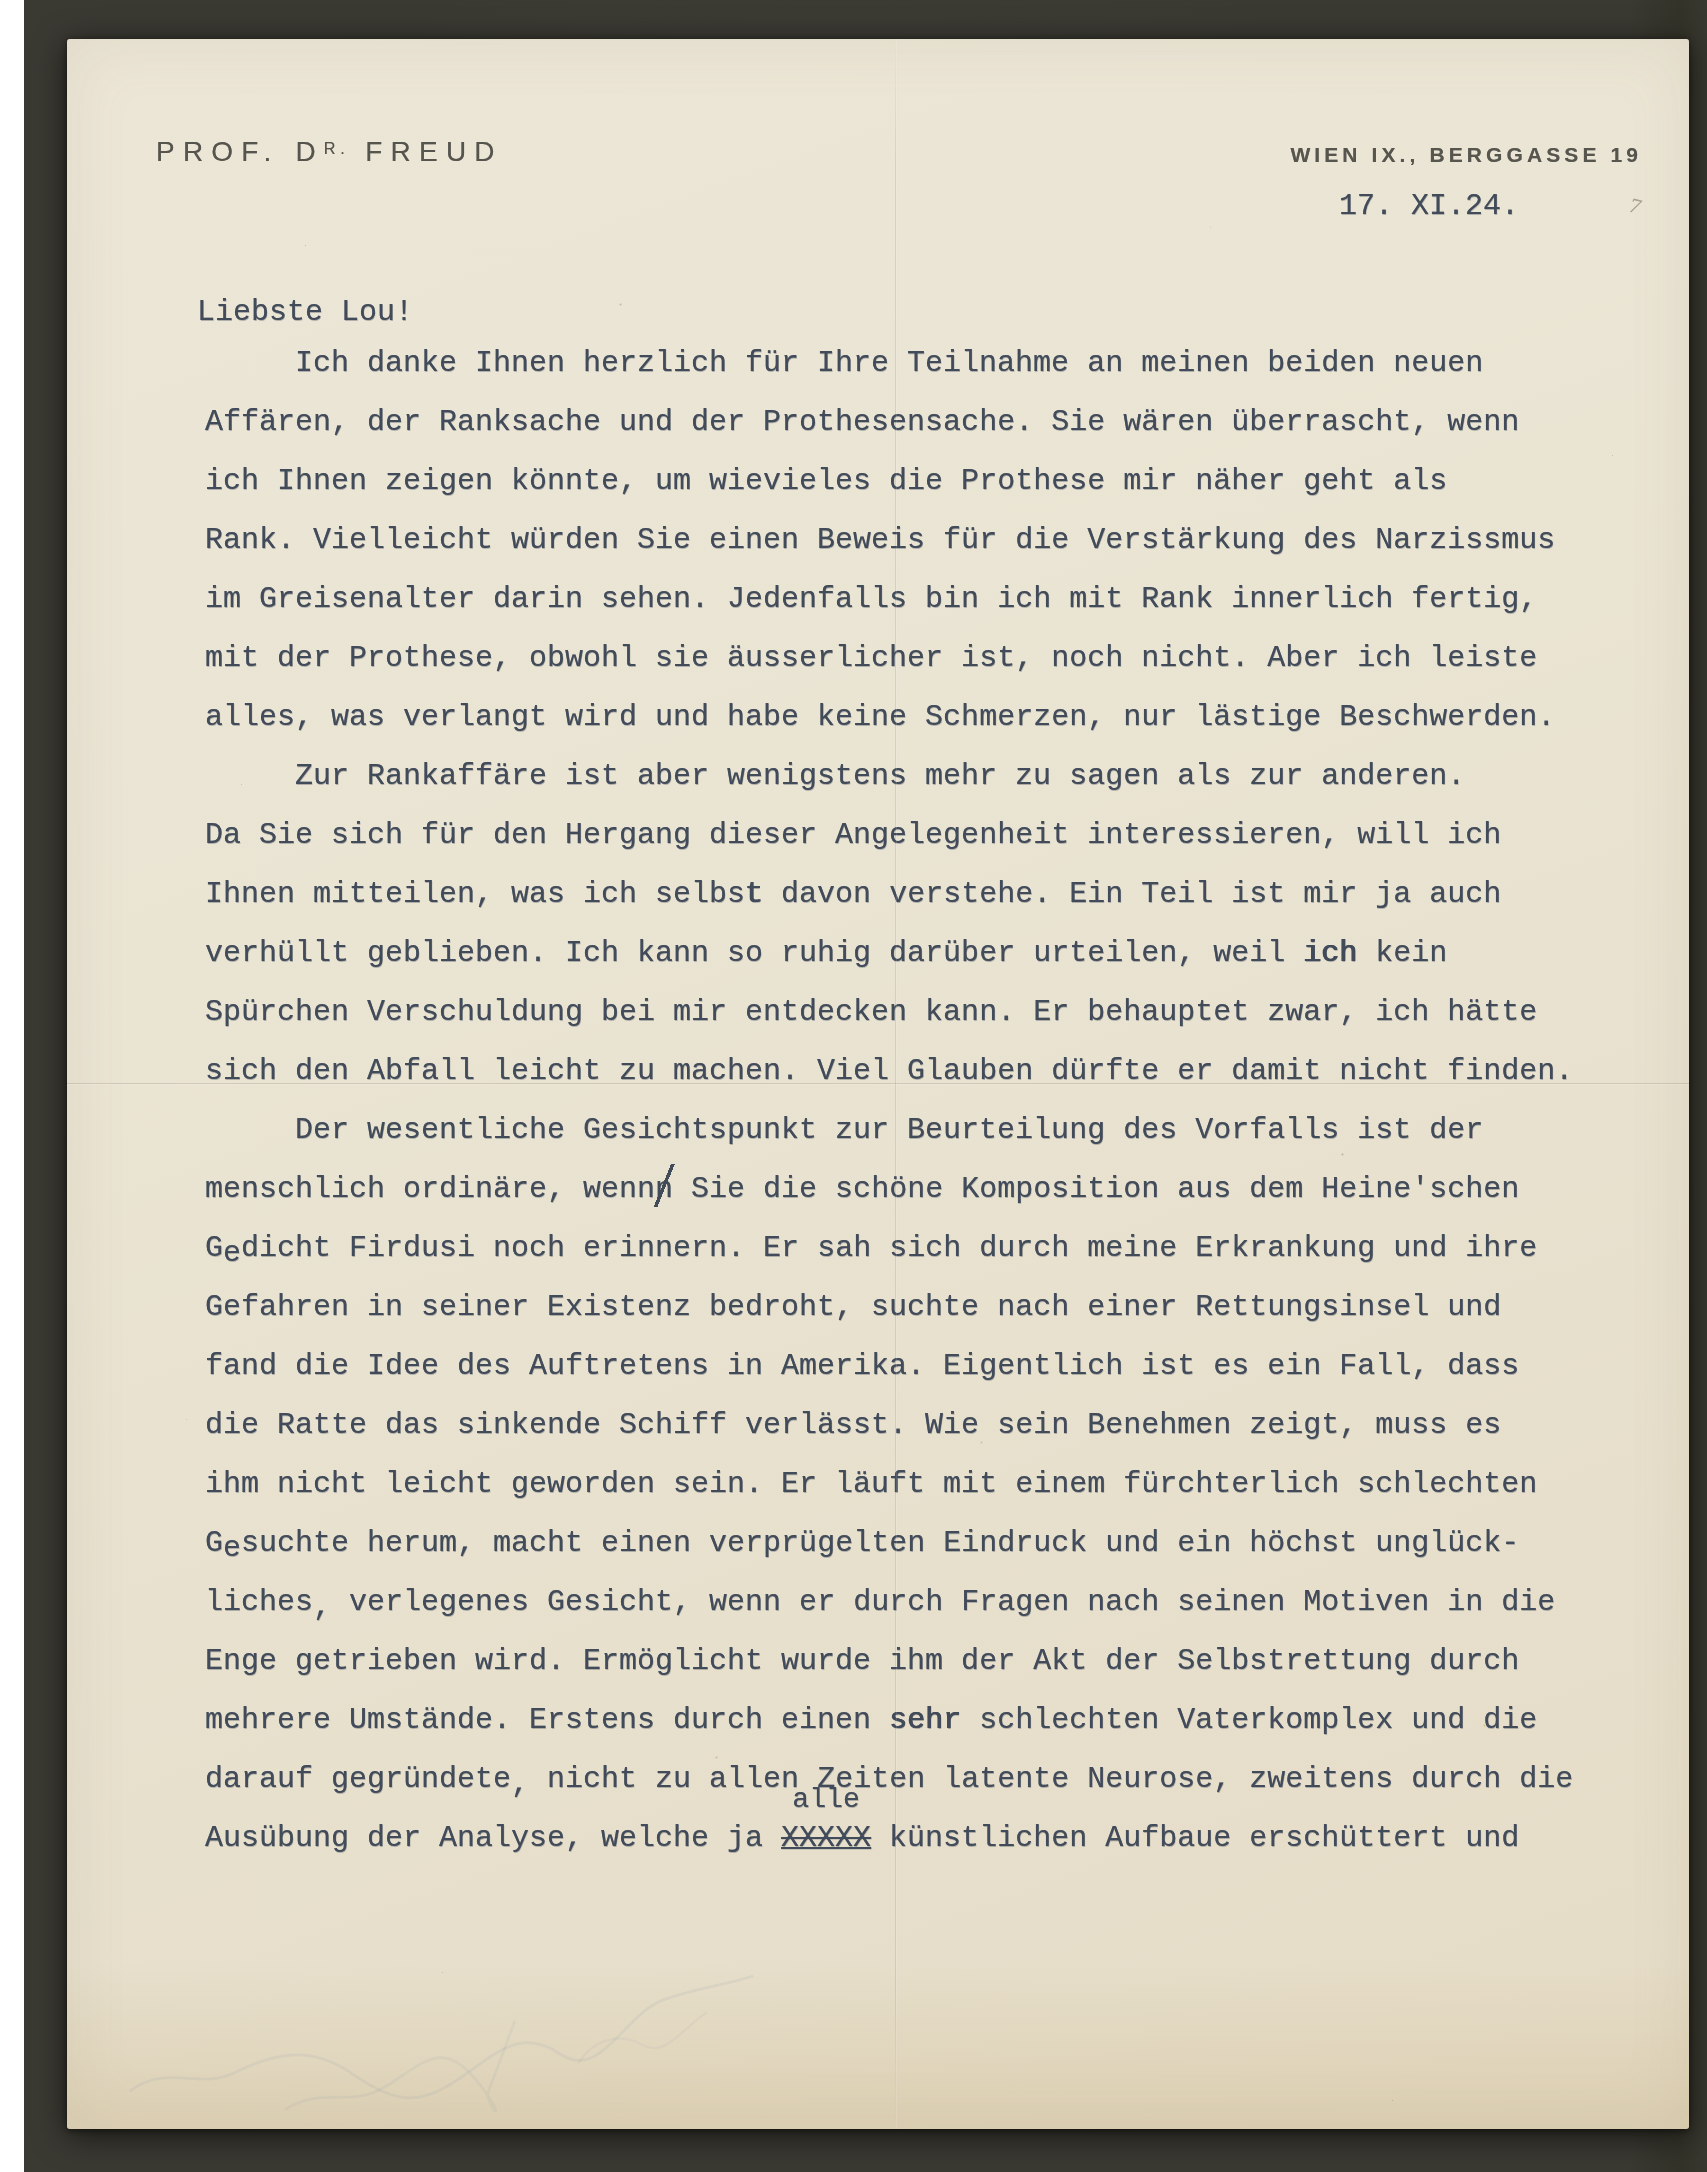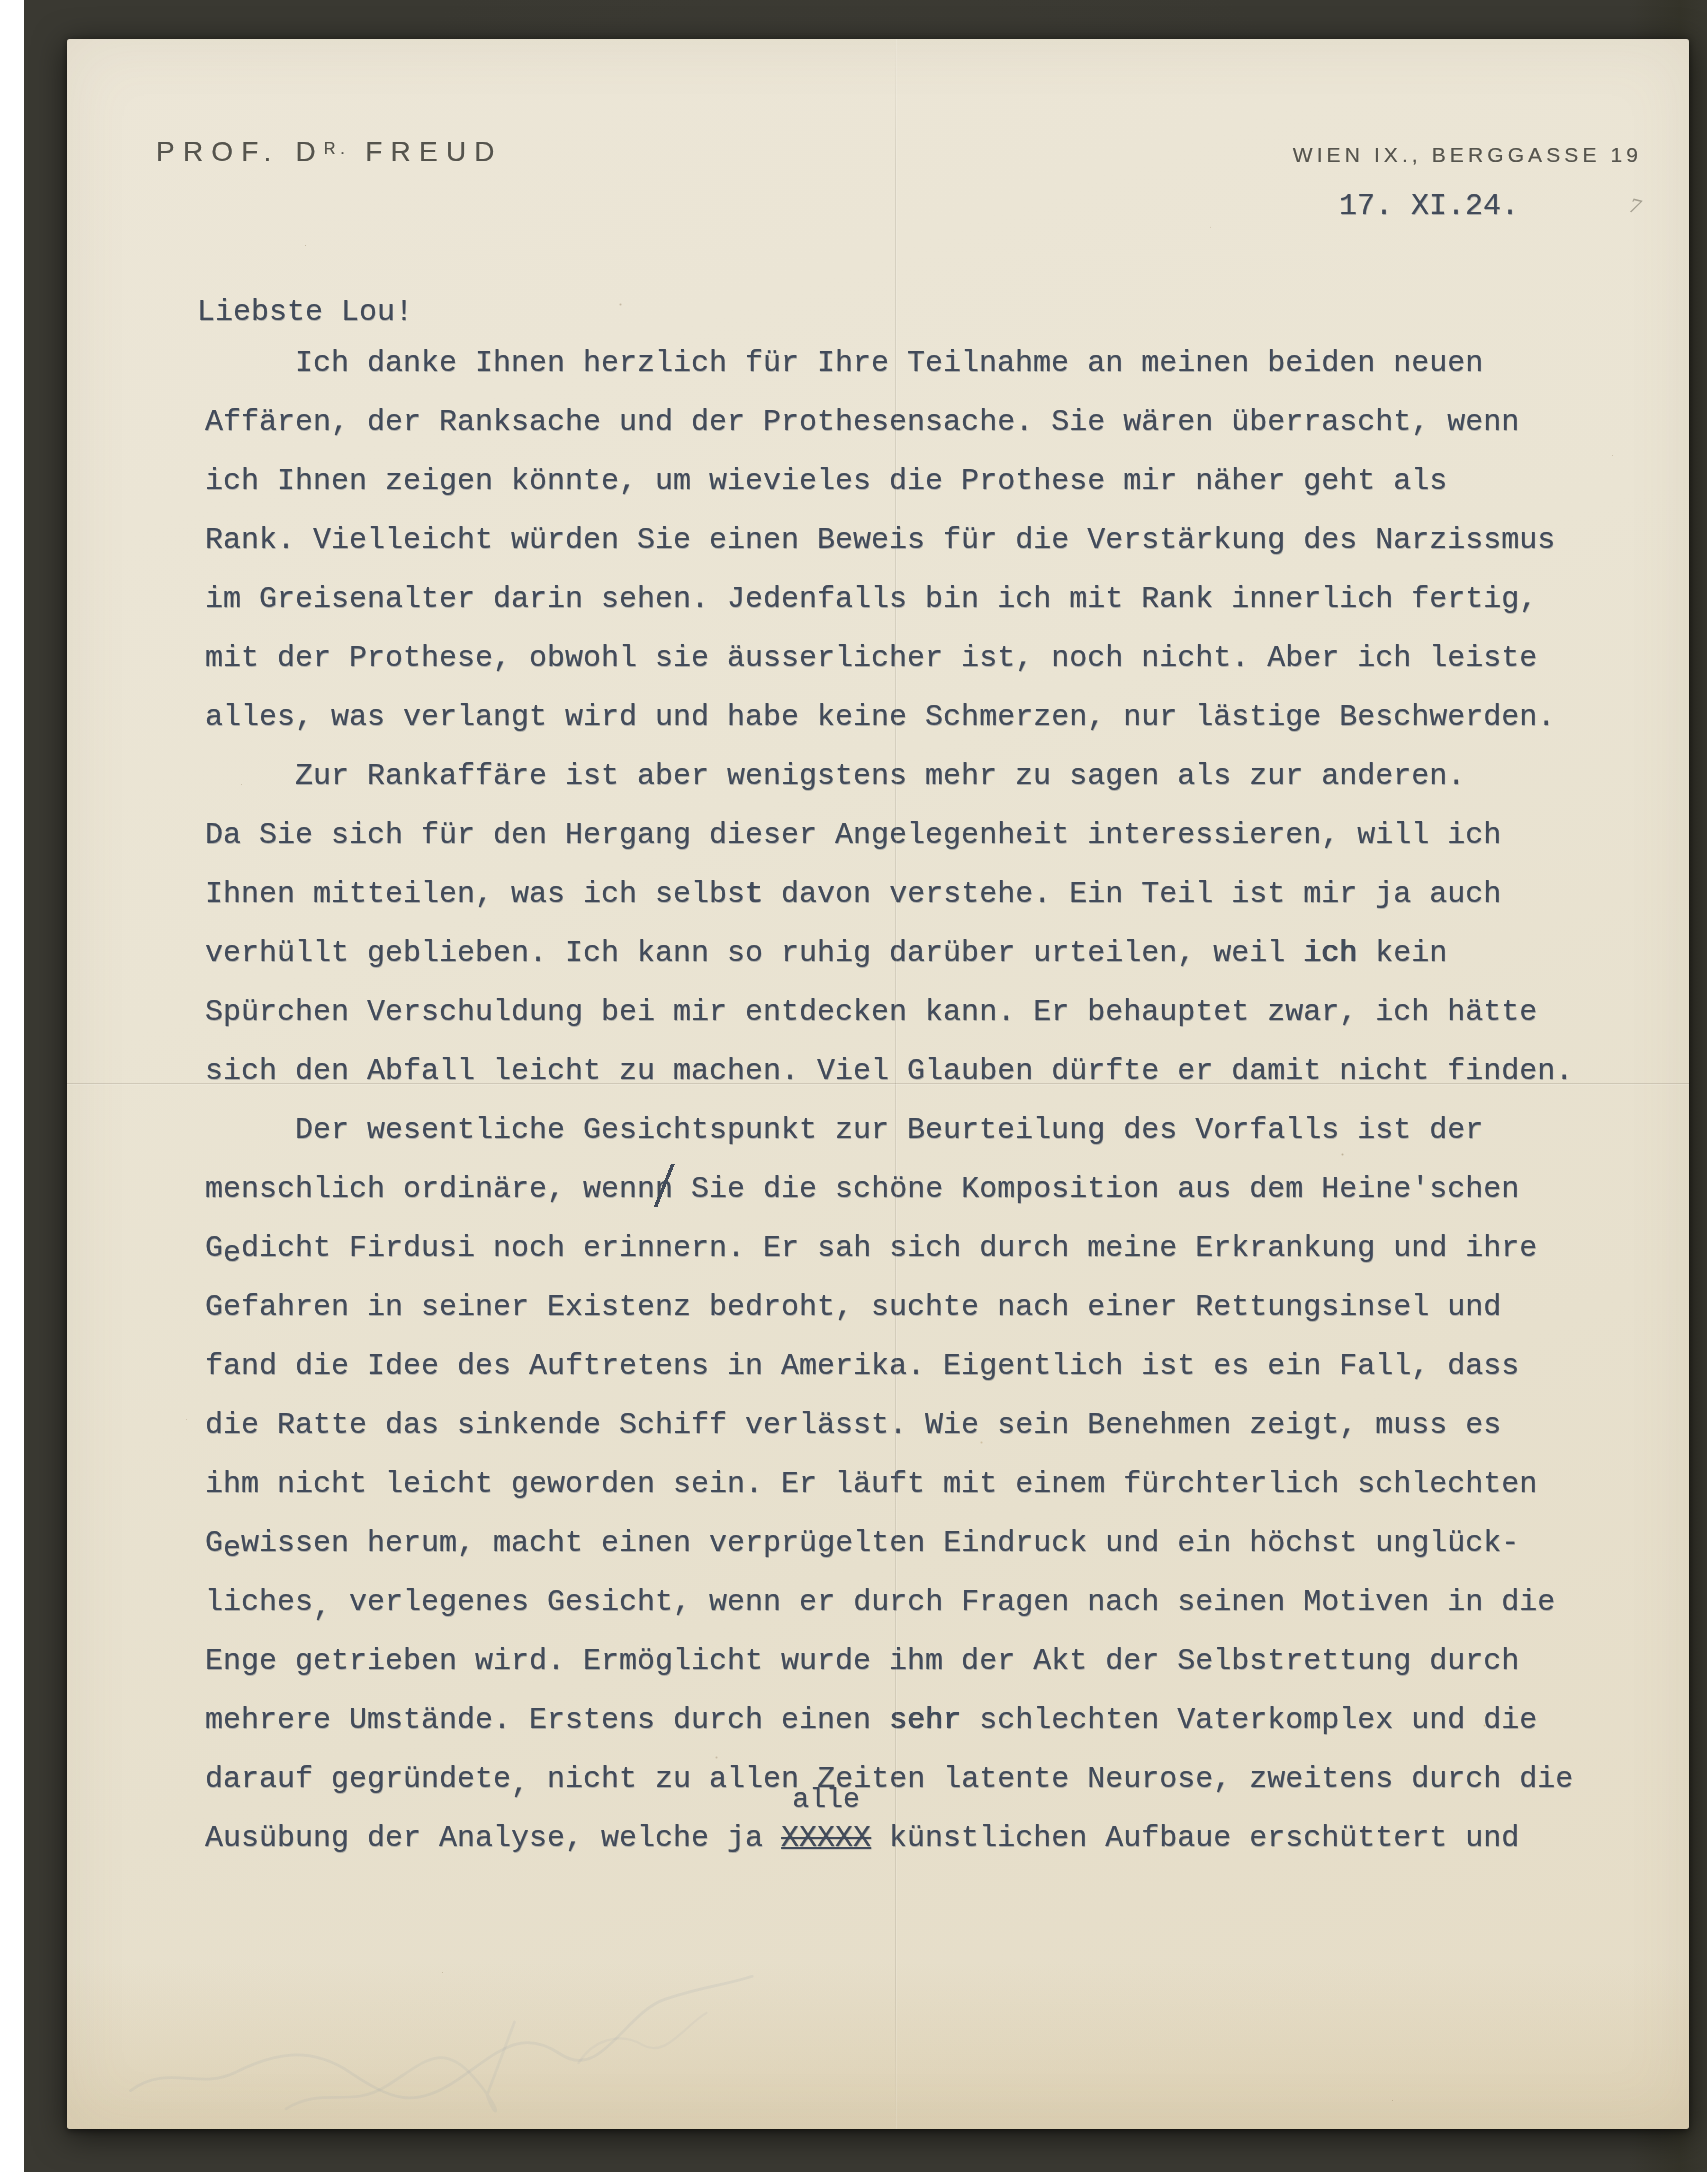--- a/index.html
+++ b/index.html
@@ -65,21 +65,21 @@
     position: absolute; left: 89px; top: 97px;
     font-size: 28px; letter-spacing: 8.2px;
     color: #55544d; font-weight: 500;
     text-shadow: 0 0 0.5px rgba(85,84,77,.6);
     white-space: nowrap;
   }
   .lh-name .sup { font-size: .58em; vertical-align: .45em; letter-spacing: 4.6px; }
   .lh-address {
     position: absolute; right: 47px; top: 104px;
     font-size: 21px; letter-spacing: 4.1px;
-    color: #56554e; font-weight: 400;
+    color: #56554e; font-weight: 700;
     text-shadow: 0 0 0.5px rgba(86,85,78,.6);
     white-space: nowrap;
   }
   
   .tw {
     font-family: "Liberation Mono", "DejaVu Sans Mono", monospace;
     color: #424b5a;
     text-shadow: 0.5px 0.5px 0.5px rgba(66,75,90,.35), 0 0 0.5px rgba(66,75,90,.5);
   }
   .lh-date {
@@ -152,21 +152,21 @@
         <div class="line"><span>verhüllt geblieben. Ich kann so ruhig darüber urteilen, weil </span><span class="dbl">ich</span><span> kein</span></div>
         <div class="line"><span>Spürchen Verschuldung bei mir entdecken kann. Er behauptet zwar, ich hätte</span></div>
         <div class="line"><span>sich den Abfall leicht zu machen. Viel Glauben dürfte er damit nicht finden.</span></div>
         <div class="line indent"><span>Der wesentliche Gesichtspunkt zur Beurteilung des Vorfalls ist der</span></div>
         <div class="line"><span>menschlich ordinäre, wenn</span><span class="slashed">n</span><span> Sie die schöne Komposition aus dem Heine'schen</span></div>
         <div class="line"><span>G</span><span class="low">e</span><span>dicht Firdusi noch erinnern. Er sah sich durch meine Erkrankung und ihre</span></div>
         <div class="line"><span>Gefahren in seiner Existenz bedroht, suchte nach einer Rettungsinsel und</span></div>
         <div class="line"><span>fand die Idee des Auftretens in Amerika. Eigentlich ist es ein Fall, dass</span></div>
         <div class="line"><span>die Ratte das sinkende Schiff verlässt. Wie sein Benehmen zeigt, muss es</span></div>
         <div class="line"><span>ihm nicht leicht geworden sein. Er läuft mit einem fürchterlich schlechten</span></div>
-        <div class="line"><span>G</span><span class="low">e</span><span>wissen herum, macht einen verprügelten Eindruck und ein höchst unglück-</span></div>
+        <div class="line"><span>G</span><span class="low">e</span><span>suchte herum, macht einen verprügelten Eindruck und ein höchst unglück-</span></div>
         <div class="line"><span>liches</span><span class="low">,</span><span> verlegenes Gesicht, wenn er durch Fragen nach seinen Motiven in die</span></div>
         <div class="line"><span>Enge getrieben wird. Ermöglicht wurde ihm der Akt der Selbstrettung durch</span></div>
         <div class="line"><span>mehrere Umstände. Erstens durch einen </span><span class="dbl">sehr</span><span> schlechten Vaterkomplex und die</span></div>
         <div class="line"><span>darauf gegründete</span><span class="low">,</span><span> nicht zu allen Zeiten latente Neurose, zweitens durch die</span></div>
         <div class="line"><span>Ausübung der Analyse, welche ja </span><span class="xwrap"><span class="xabove">alle</span><span class="xtext">XXXXX</span></span><span> künstlichen Aufbaue erschüttert und</span></div>
       </div>
 
     <svg class="show-through" width="777" height="192" viewBox="0 0 1700 420" fill="none">
       <path d="M80 290 C 160 230, 230 290, 310 250 S 470 190, 560 250 S 700 330, 790 270 S 930 150, 1020 210 S 1160 120, 1250 90 S 1380 60, 1440 40" stroke="#9099a8" stroke-width="6" opacity="0.18" stroke-linecap="round"></path>
       <path d="M420 330 C 500 280, 560 330, 640 280 S 760 180, 830 260 S 880 360, 860 300 L 920 140" stroke="#9099a8" stroke-width="6" opacity="0.15" stroke-linecap="round"></path>

